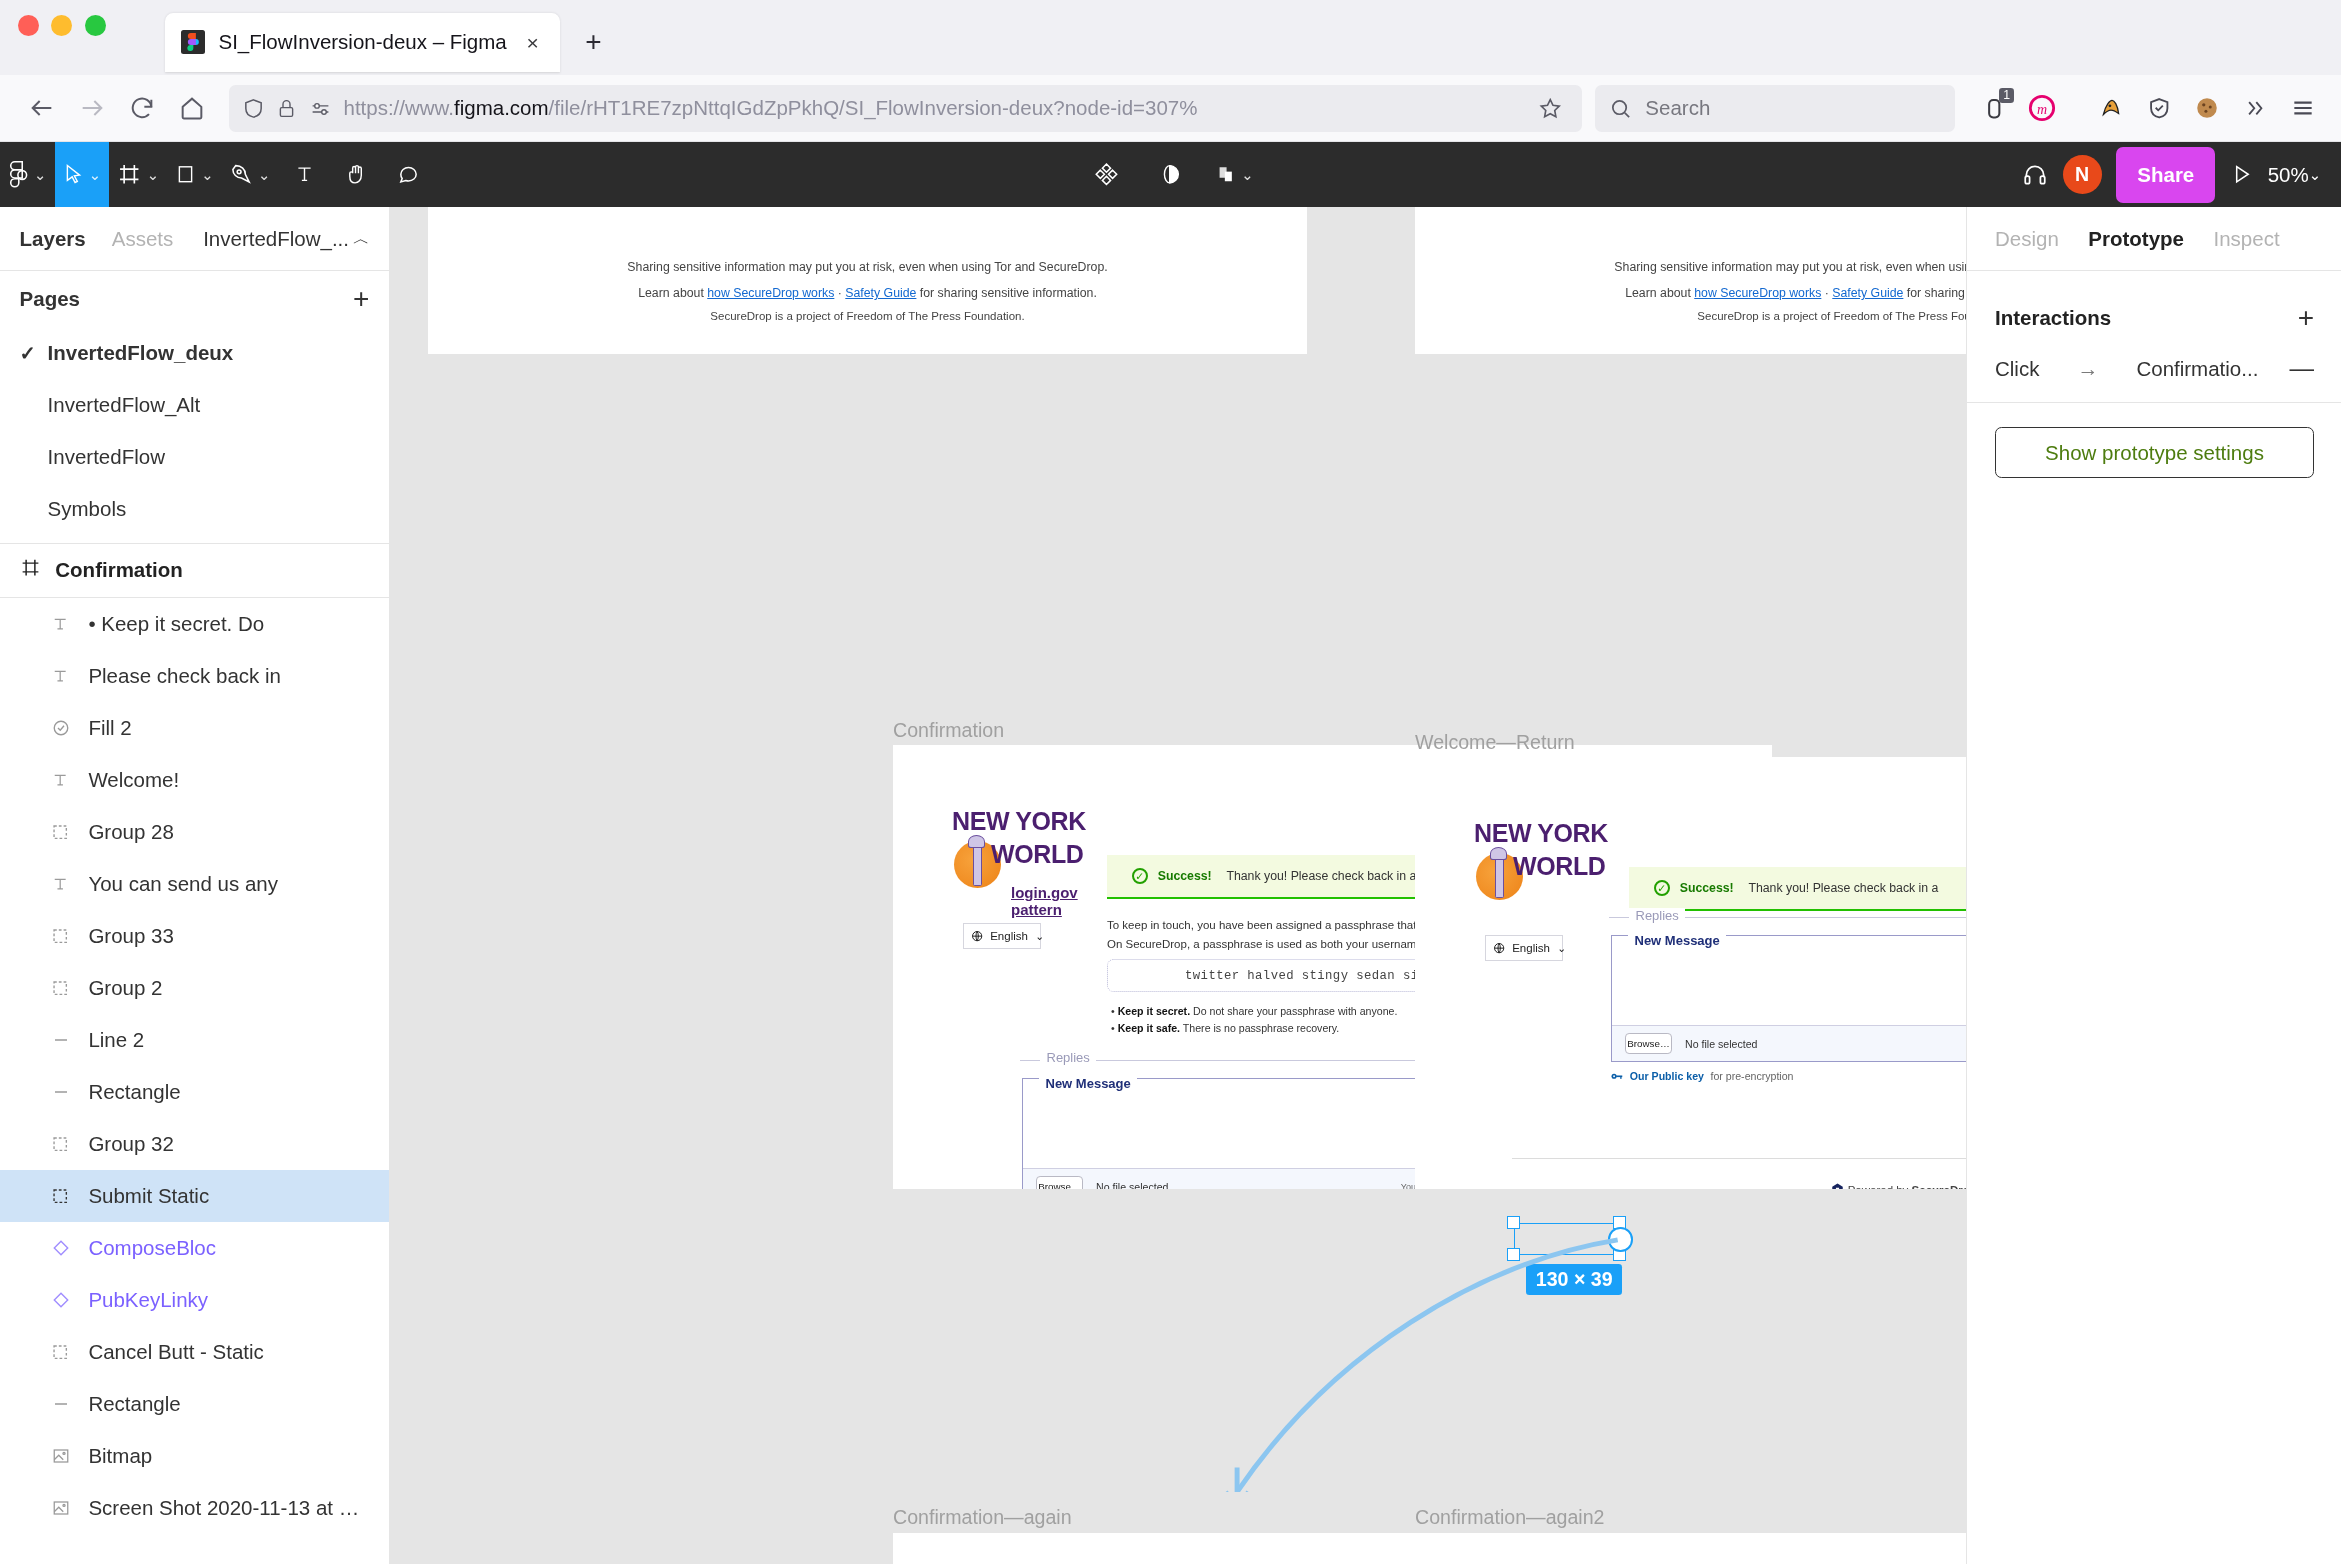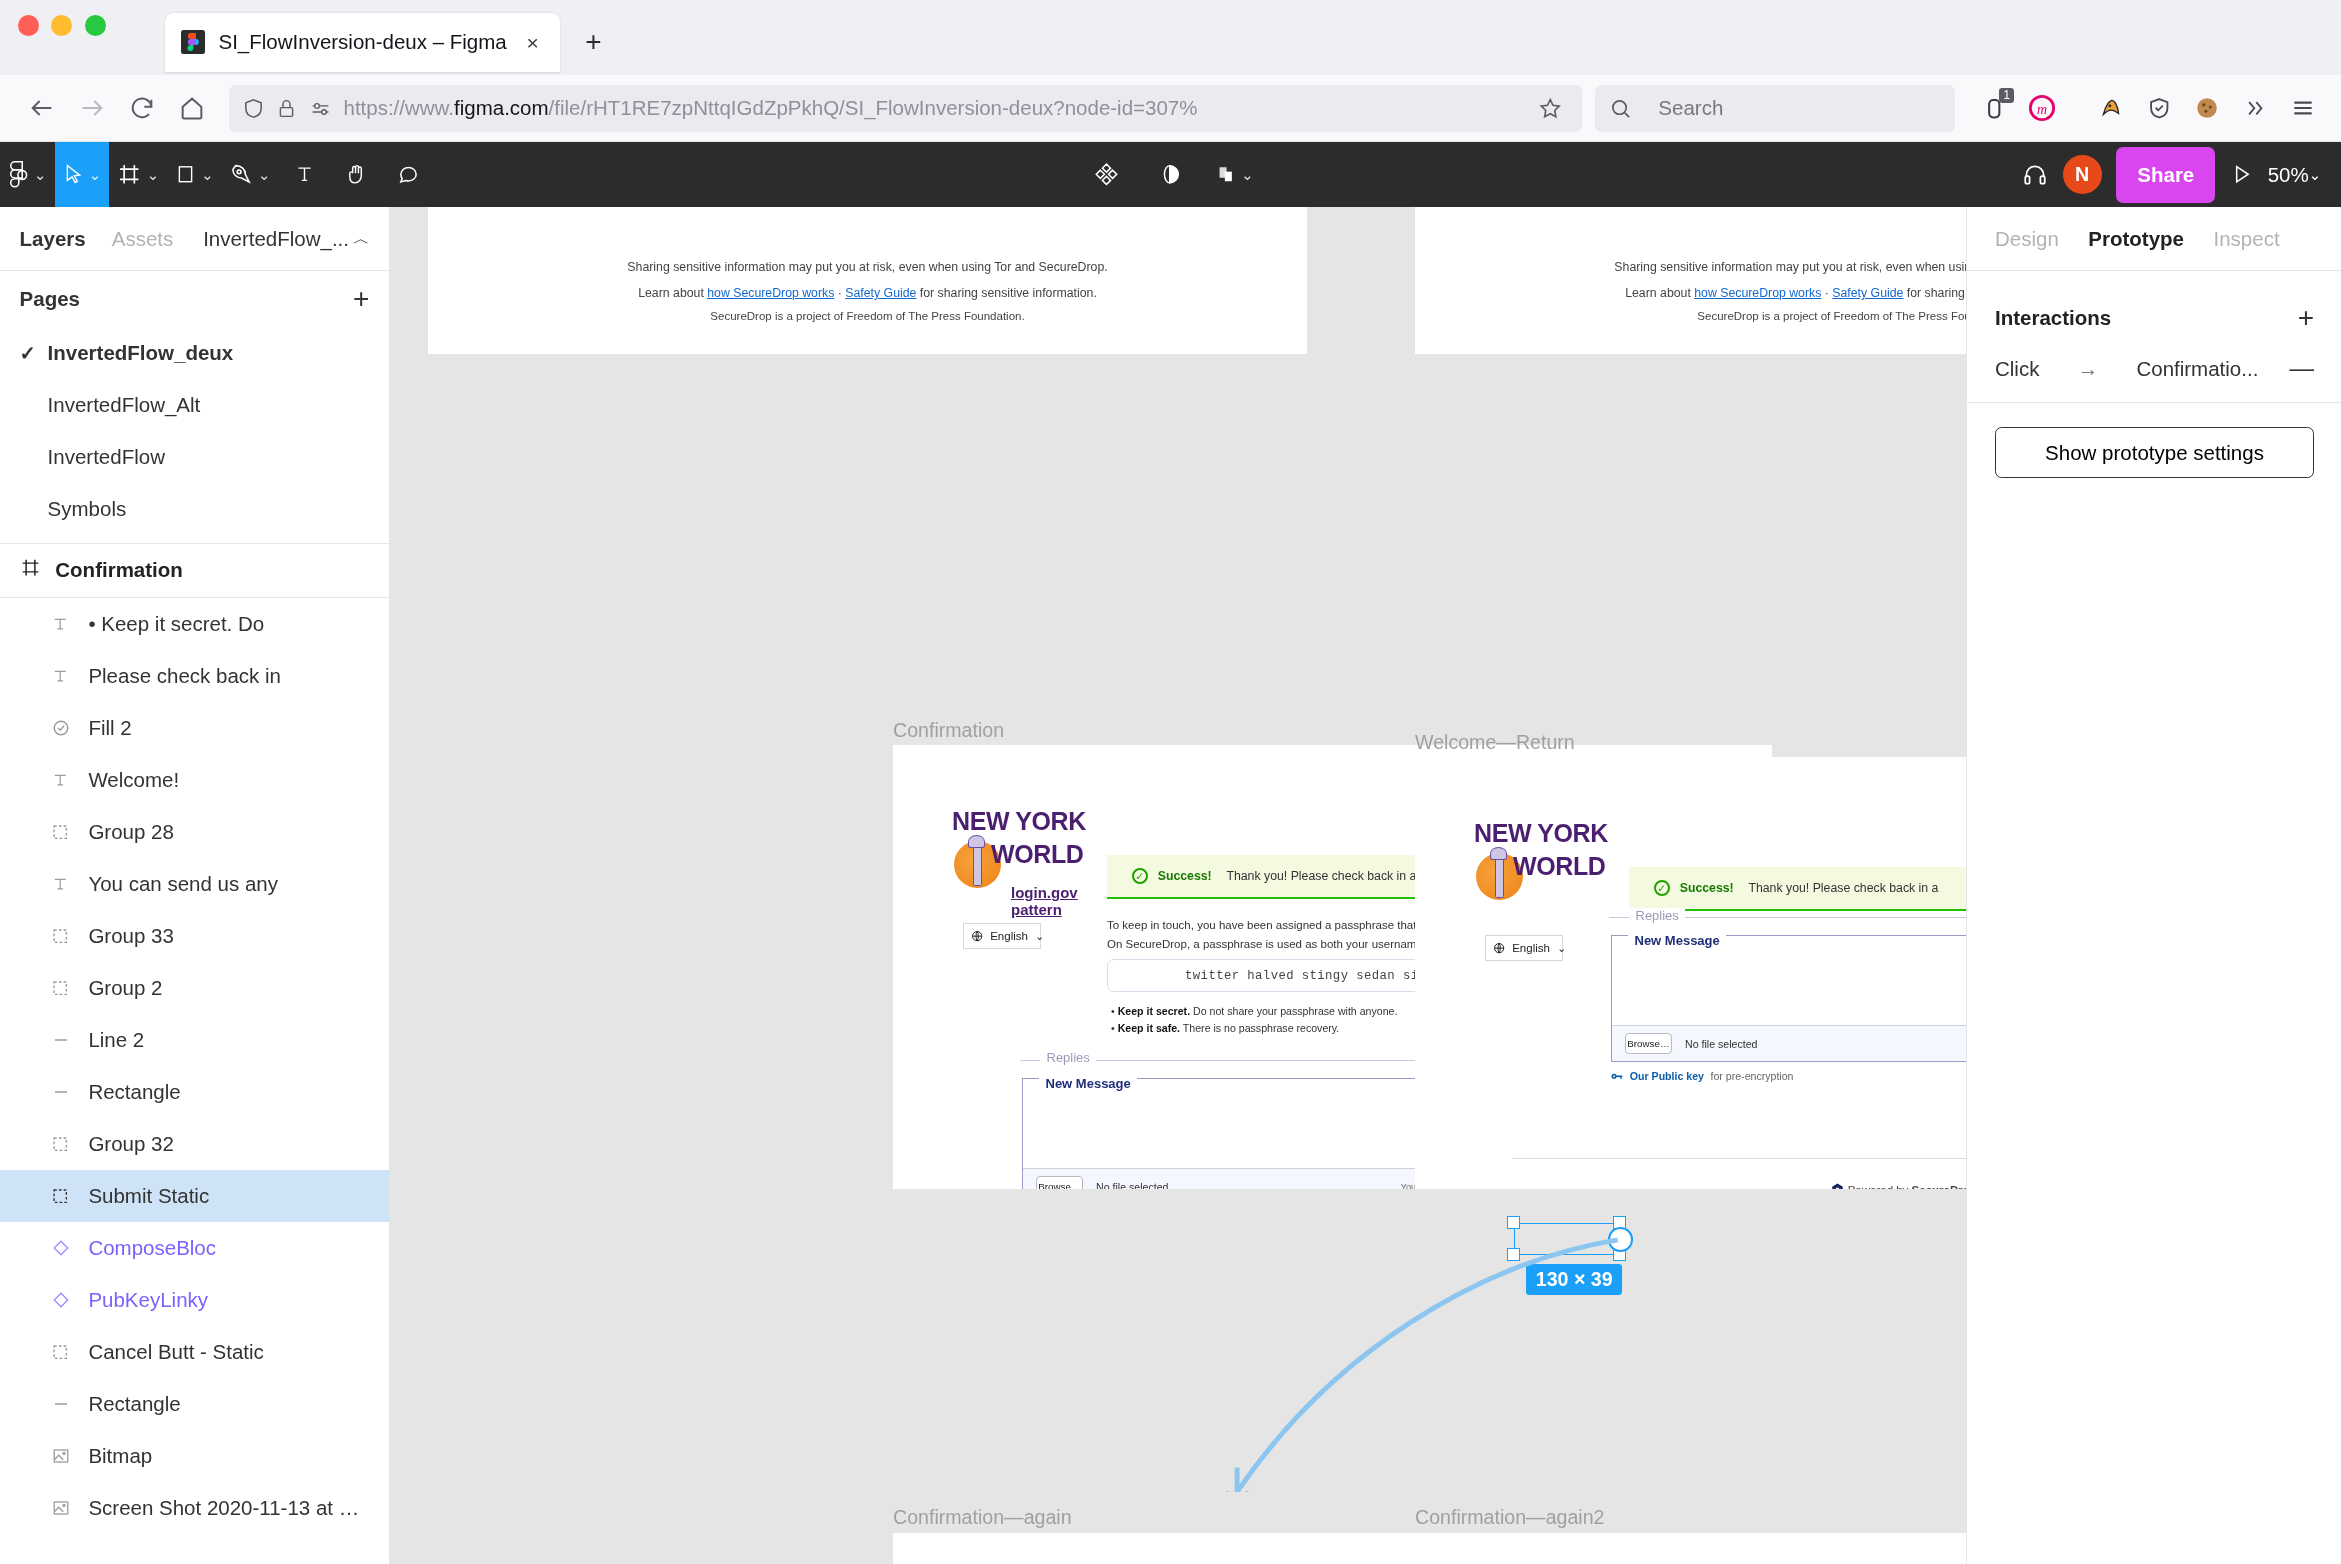--- a/index.html
+++ b/index.html
@@ -86,21 +86,21 @@
   }
   .url-text {
     font-size: 20.5px; color: #8f8f9d; white-space: nowrap; overflow: hidden;
     flex: 1; min-width: 0;
   }
   .url-text b { color: #15141a; font-weight: 400; }
   .url-star { width: 36px; height: 36px; display:flex; align-items:center; justify-content:center; color:#5b5b66; flex:none;}
 
   .searchbar {
     width: 360px; height: 47px; background: #ebebef; border-radius: 6.5px;
-    display: flex; align-items: center; padding: 0 14.7px; gap: 26px; flex: none;
+    display: flex; align-items: center; padding: 0 14.7px; gap: 13px; flex: none;
   }
   .search-placeholder { font-size: 20.5px; color: #77777f; }
 
   .ext-icons { display: flex; align-items: center; gap: 4.9px; padding-left: 14.7px; flex: none; }
   .ext {
     width: 43px; height: 43px; display:flex; align-items:center; justify-content:center;
     position: relative; color: #4a4a55;
   }
   .ext-badge {
     position: absolute; top: 1.6px; right: 1.6px; background: #5b5b66; color: #fff;
@@ -268,21 +268,21 @@
   .rp-row { display: flex; align-items: center; height: 51px; }
   .rp-title { font-size: 20.5px; font-weight: 700; color: #222; }
   .rp-plus { margin-left: auto; font-size: 28px; color: #333; font-weight: 300; line-height: 1; }
   .rp-minus { margin-left: auto; font-size: 24.5px; color: #333; line-height: 1; }
   .rp-label { font-size: 20.5px; color: #333; }
   .rp-arrow { margin-left: 38px; color: #7a7a7a; font-size: 21px; }
   .rp-target { margin-left: 38px; font-size: 20.5px; color: #333; max-width: 139px; overflow: hidden; text-overflow: ellipsis; white-space: nowrap; }
   .rp-divider { height: 0.8px; background: #e5e5e5; margin-top: 8.2px; }
   .rp-btn {
     margin: 24.5px 28px 0 28px; height: 51px; border: 0.8px solid #333; border-radius: 6.5px;
-    display: flex; align-items: center; justify-content: center; font-size: 20.5px; color: #000000;
+    display: flex; align-items: center; justify-content: center; font-size: 20.5px; color: #4d7c0f;
   }
 </style>
 </head>
 <body>
 
 <div class="browser-tabstrip">
   <div class="traffic-lights">
     <span class="tl red"></span>
     <span class="tl yellow"></span>
     <span class="tl green"></span>

